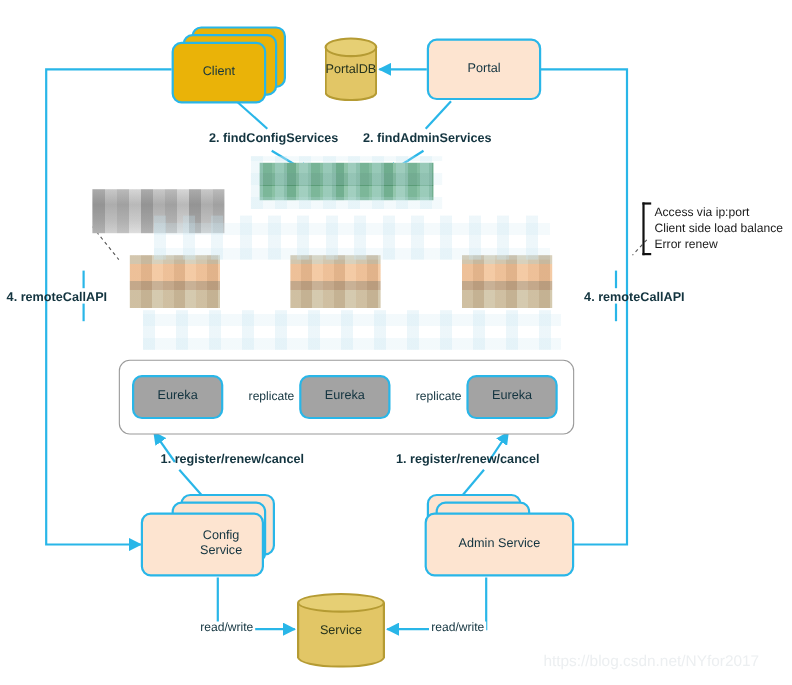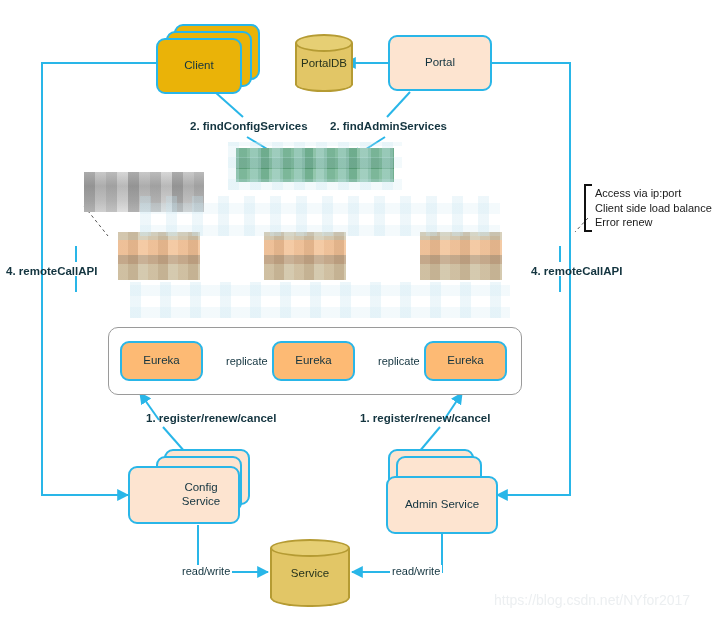--- a/index.html
+++ b/index.html
@@ -36,21 +36,21 @@
     color: #12333f;
     text-align: center;
     line-height: 1.2;
   }
   .rbox {
     border: 2px solid #29b6e8;
     border-radius: 9px;
   }
   .blue-fill { background: #eab308; }
   .peach-fill { background: #fde4d0; }
-  .yellow-fill { background: #fdba74; }
+  .yellow-fill { background: #a3a3a3; }
 
   
   .stack-layer {
     position: absolute;
     box-sizing: border-box;
     border: 2px solid #29b6e8;
     border-radius: 9px;
   }
 
   
@@ -204,21 +204,21 @@
   </svg>
 
   <div>
     <div class="stack-layer blue-fill" style="left:174px; top:24px; width:86px; height:56px;"></div>
     <div class="stack-layer blue-fill" style="left:166px; top:31px; width:86px; height:56px;"></div>
     <div class="node rbox blue-fill" style="left:156px; top:38px; width:86px; height:56px;">
       <span>Client</span>
     </div>
   </div>
 
-  <div class="cyl" style="left:295px; top:34px; width:58px; height:58px;padding-left:24px;">
+  <div class="cyl" style="left:295px; top:34px; width:48px; height:58px;padding-left:24px;">
     <div class="body"></div>
     <div class="top"></div>
     <div class="cyl-label">PortalDB</div>
   </div>
 
   <div class="node rbox peach-fill" style="left:388px; top:35px; width:104px; height:56px;">
     <span>Portal</span>
   </div>
 
   <div class="label" style="left:190px; top:120px;">2. findConfigServices</div>
@@ -315,21 +315,21 @@
     <div class="stack-layer peach-fill" style="left:164px; top:449px; width:86px; height:56px;"></div>
     <div class="stack-layer peach-fill" style="left:156px; top:456px; width:86px; height:56px;"></div>
     <div class="node rbox peach-fill" style="left:128px; top:466px; width:112px; height:58px;padding-left:34px;">
       <span>Config Service</span>
     </div>
   </div>
 
   <div>
     <div class="stack-layer peach-fill" style="left:388px; top:449px; width:86px; height:56px;"></div>
     <div class="stack-layer peach-fill" style="left:396px; top:456px; width:86px; height:56px;"></div>
-    <div class="node rbox peach-fill" style="left:386px; top:476px; width:112px; height:58px;">
+    <div class="node rbox peach-fill" style="left:386px; top:466px; width:136px; height:58px;">
       <span>Admin Service</span>
     </div>
   </div>
 
   <div class="cyl" style="left:270px; top:539px; width:80px; height:68px;">
     <div class="body"></div>
     <div class="top"></div>
     <div class="cyl-label">Service</div>
   </div>
 

